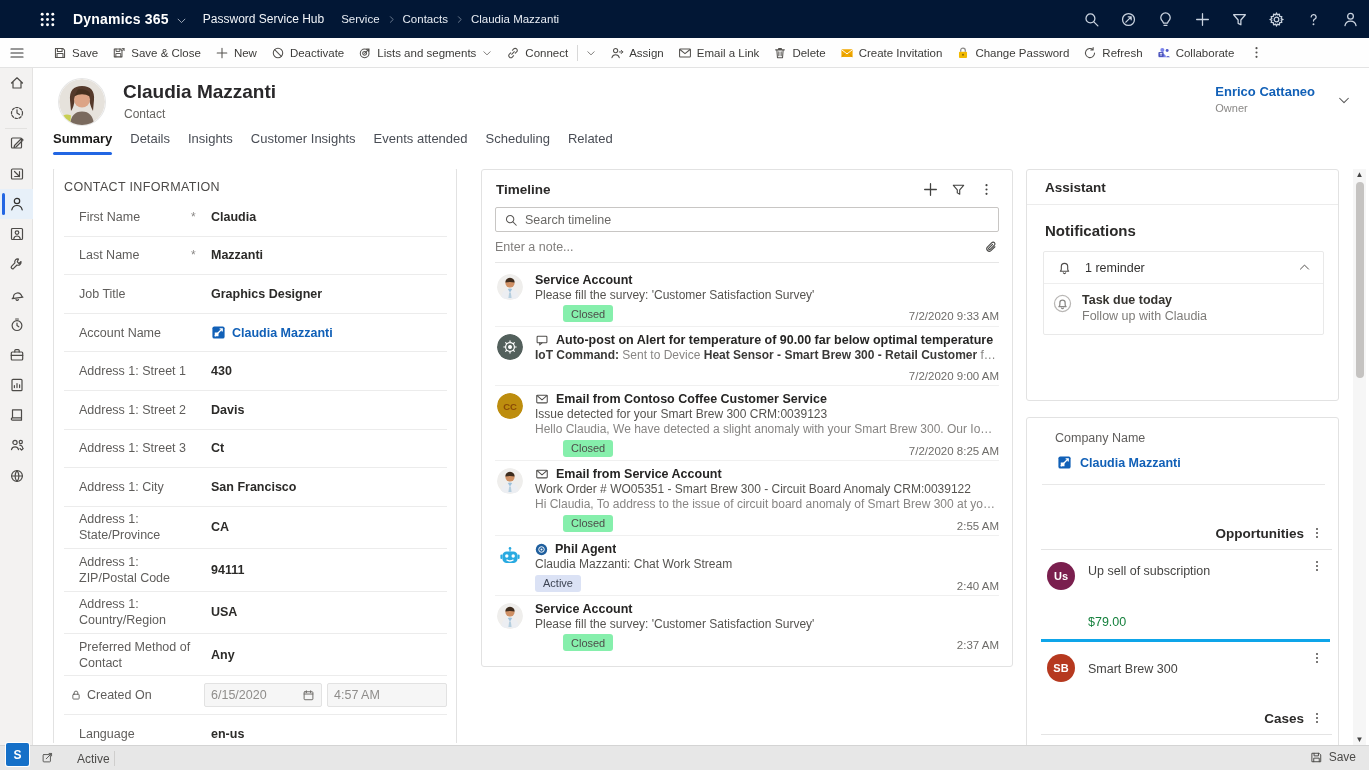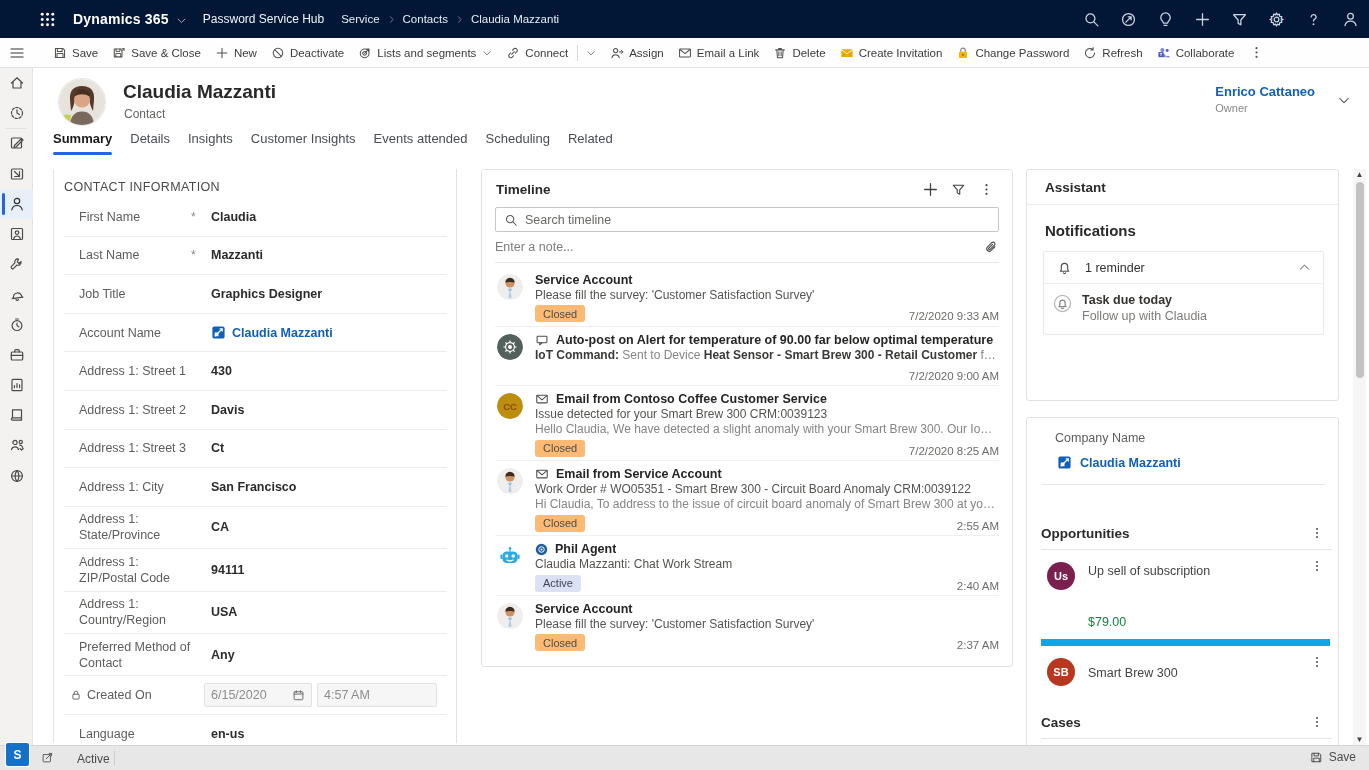--- a/index.html
+++ b/index.html
@@ -67,21 +67,21 @@
   .frow.tall { min-height:42.4px; }
   .frow .flabel { width:112px; font-size:12.5px; color:#5f5d5b; line-height:16px; flex:none; }
   .frow .fstar { width:20px; font-size:12px; color:#8a8886; flex:none; }
   .frow .fval { font-size:12.5px; font-weight:bold; color:#2c2b29; margin-left:0; }
   .frow .flink { display:flex; align-items:center; gap:6px; cursor:pointer; }
   .frow .flink .ltext { font-size:12.5px; font-weight:bold; color:#1160b7; }
   .frow .flock { display:flex; margin-right:5px; }
   .frow.locked { padding-left:6px; }
   .frow.locked .flabel { width:117px; }
   .dt-box { display:flex; align-items:center; height:24px; border:1px solid #e2e2e2; background:#f6f6f6; border-radius:2px; color:#8f8d8b; font-size:12.5px; padding:0 6px; }
-  .dt-box.date { width:108px; justify-content:space-between; }
+  .dt-box.date { width:118px; justify-content:space-between; }
   .dt-box.time { width:120px; margin-left:5px; }
 
   
   .tl-head { display:flex; align-items:center; padding:8px 12px 7px 14px; }
   .tl-title { font-size:13.5px; font-weight:bold; color:#2b2a29; flex:1; }
   .tl-tool { width:28px; height:22px; display:flex; align-items:center; justify-content:center; cursor:pointer; color:#424242; }
   .tl-search { margin:0 13px; height:25px; border:1px solid #c8c6c4; border-radius:2px; display:flex; align-items:center; padding:0 8px; gap:7px; }
   .tl-search input { border:none; outline:none; flex:1; font-size:12.5px; font-family:inherit; color:#333; background:transparent; }
   .tl-search input::placeholder { color:#6a6865; }
   .tl-note { display:flex; align-items:center; margin:0 13px; height:31px; border-bottom:1px solid #e6e6e6; }
@@ -93,46 +93,46 @@
   .tl-av { width:26px; height:26px; border-radius:50%; flex:none; margin-top:2px; overflow:hidden; }
   .tl-body { flex:1; margin-left:12px; min-width:0; }
   .tl-trow { display:flex; align-items:center; gap:7px; }
   .tl-ticon { display:flex; flex:none; }
   .tl-t { font-size:12.5px; font-weight:bold; color:#262524; line-height:16px; white-space:nowrap; overflow:hidden; text-overflow:ellipsis; }
   .tl-line { font-size:12px; color:#55534f; line-height:15.3px; white-space:nowrap; overflow:hidden; text-overflow:ellipsis; }
   .tl-line.dim { color:#878583; }
   .tl-line b { color:#3b3a38; font-weight:bold; }
   .tl-foot { display:flex; align-items:flex-end; margin-top:2px; min-height:16.5px; }
   .badge { font-size:11px; padding:2.5px 8px; border-radius:3px; line-height:12px; }
-  .badge.closed { background:#fdba74; color:#4e4c4a; }
+  .badge.closed { background:#86efac; color:#4e4c4a;margin-left:28px; }
   .badge.active { background:#dbe2f5; color:#3d4453; }
   .tl-time { margin-left:auto; font-size:11.5px; color:#6e6c69; white-space:nowrap; }
 
   
   .as-title { font-size:13.5px; font-weight:bold; color:#2b2a29; padding:10px 0 9px 18px; border-bottom:1px solid #ececec; }
   .as-section { font-size:15px; font-weight:bold; color:#2b2a29; padding:17px 0 12px 18px; }
   .notif-box { margin:0 14px 0 16px; border:1px solid #e9e9e9; border-radius:2px; }
   .notif-head { display:flex; align-items:center; height:32px; padding:0 12px 0 13px; border-bottom:1px solid #eee; cursor:pointer; }
   .notif-head .nh-label { font-size:12.5px; color:#323130; margin-left:13px; flex:1; }
   .notif-item { display:flex; padding:8px 10px 10px 9px; }
   .notif-item .ni-icon { flex:none; margin-top:2px; }
   .notif-item .ni-text { margin-left:10px; }
   .ni-title { font-size:12.5px; font-weight:bold; color:#35332f; line-height:16px; }
   .ni-sub { font-size:12.5px; color:#7e7c79; line-height:16px; }
 
   .cs-label { font-size:12.5px; color:#605e5c; padding:13px 0 0 28px; }
   .cs-link { display:flex; align-items:center; gap:8px; padding:10px 0 0 30px; cursor:pointer; }
   .cs-link .ltext { font-size:12.5px; font-weight:bold; color:#1160b7; }
   .cs-div { height:1px; background:#e8e8e8; margin:14px 13px 0 15px; }
-  .sec-head { display:flex; align-items:center; margin:0 8px 0 14px; padding-top:17px; }
+  .sec-head { display:flex; align-items:center; margin:0 8px 0 14px; padding-top:17px;text-align:right; }
   .sec-head.first { padding-top:38px; }
   .sec-title { font-size:13.5px; font-weight:bold; color:#2b2a29; flex:1; }
   .sec-dots { width:26px; height:20px; display:flex; align-items:center; justify-content:center; cursor:pointer; color:#424242; }
   .sec-divider { height:1px; background:#e4e4e4; margin:6px 6px 0 14px; }
-  .oc-item { display:flex; margin:0 8px 0 14px; padding:12px 0 9px 6px; border-bottom:7px solid #0ea5e9; position:relative; }
+  .oc-item { display:flex; margin:0 8px 0 14px; padding:12px 0 9px 6px; border-bottom:3px solid #0ea5e9; position:relative; }
   .oc-item.nodiv { border-bottom:none; }
   .oc-av { width:28px; height:28px; border-radius:50%; flex:none; color:#fff; font-size:11px; font-weight:bold; display:flex; align-items:center; justify-content:center; }
   .oc-body { margin-left:13px; padding-top:1px; min-width:0; flex:1; }
   .oc-line1 { font-size:12.5px; color:#454442; line-height:16px; white-space:nowrap; overflow:hidden; text-overflow:ellipsis; }
   .oc-line2 { font-size:12.5px; color:#15803d; line-height:16px;margin-top:35px; }
   .oc-line3 { font-size:12.5px; color:#605e5c; line-height:16px; }
   .oc-item .oc-dots { position:absolute; right:2px; top:6px; width:22px; height:20px; display:flex; align-items:center; justify-content:center; cursor:pointer; color:#424242; }
   .oc-item.vcenter .oc-body { display:flex; align-items:center; }
 
   

